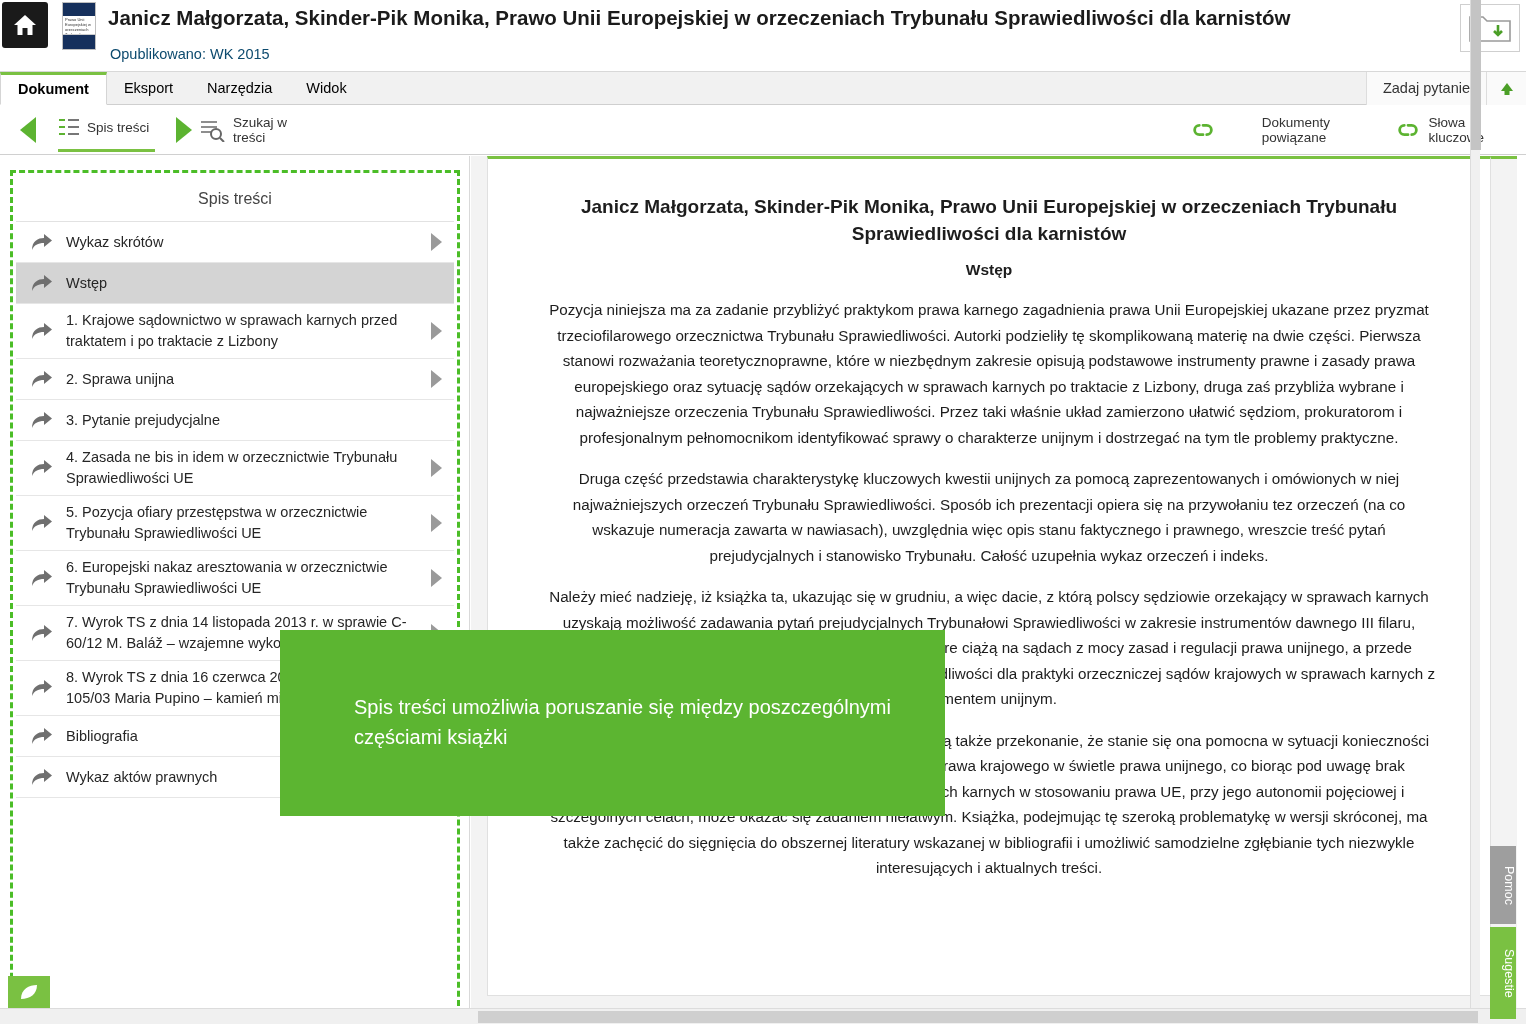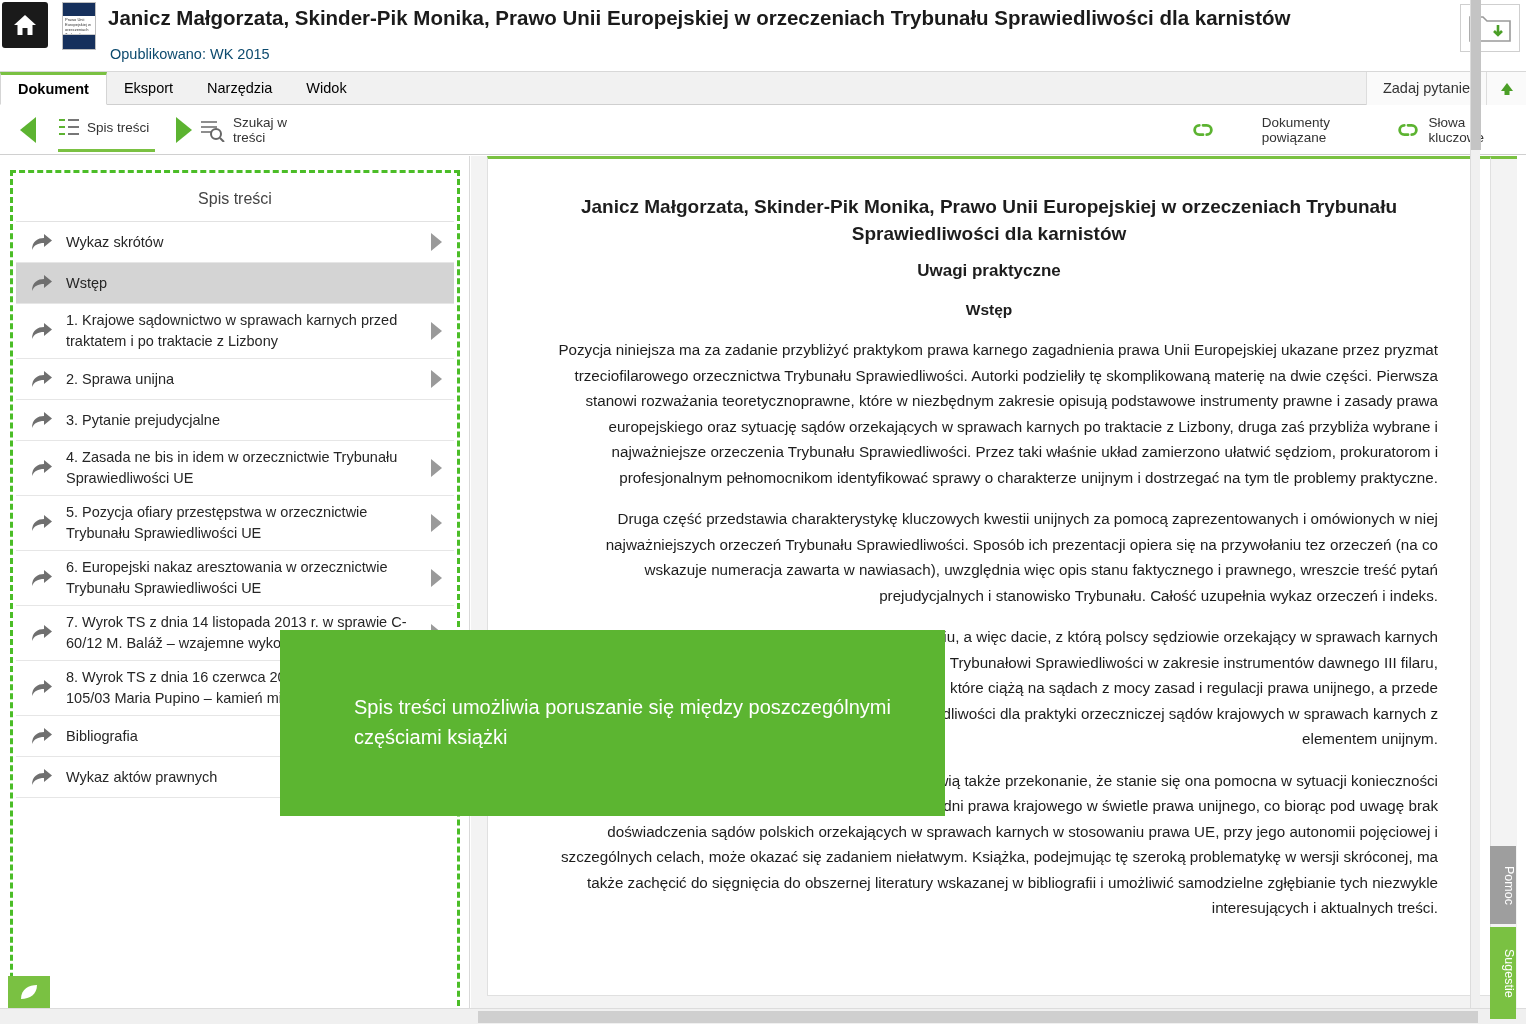--- a/index.html
+++ b/index.html
@@ -326,21 +326,21 @@
     font-size: 15.5px;
     font-weight: bold;
     text-align: center;
     color: #1d1d1d;
     margin: 0 0 18px 0;
   }
   .doc-p {
     font-size: 15.2px;
     line-height: 25.5px;
     color: #1d1d1d;
-    text-align: right;
+    text-align: center;
     margin: 0 0 16px 0;
   }
 
   
   .callout {
     position: absolute;
     left: 280px; top: 474px;
     width: 665px;
     height: 186px;
     background: #5cb531;
@@ -609,21 +609,20 @@
         <svg width="22" height="20" viewBox="0 0 22 20" aria-hidden="true">
           <path d="M3 17 C3 7 11 3 19 3 C19 12 12 17 3 17 Z" fill="#ffffff"></path>
         </svg>
       </div>
     </div>
 
     <div class="docpane">
       <div class="doc-sep"></div>
       <div class="doc-sheet">
         <div class="doc-h1">Janicz Małgorzata, Skinder-Pik Monika, Prawo Unii Europejskiej w orzeczeniach Trybunału Sprawiedliwości dla karnistów</div>
-        <div class="doc-h2">Uwagi praktyczne</div>
         <div class="doc-h3">Wstęp</div>
         <div id="doc-paras">
             <p class="doc-p">Pozycja niniejsza ma za zadanie przybliżyć praktykom prawa karnego zagadnienia prawa Unii Europejskiej ukazane przez pryzmat trzeciofilarowego orzecznictwa Trybunału Sprawiedliwości. Autorki podzieliły tę skomplikowaną materię na dwie części. Pierwsza stanowi rozważania teoretycznoprawne, które w niezbędnym zakresie opisują podstawowe instrumenty prawne i zasady prawa europejskiego oraz sytuację sądów orzekających w sprawach karnych po traktacie z Lizbony, druga zaś przybliża wybrane i najważniejsze orzeczenia Trybunału Sprawiedliwości. Przez taki właśnie układ zamierzono ułatwić sędziom, prokuratorom i profesjonalnym pełnomocnikom identyfikować sprawy o charakterze unijnym i dostrzegać na tym tle problemy praktyczne.</p>
             <p class="doc-p">Druga część przedstawia charakterystykę kluczowych kwestii unijnych za pomocą zaprezentowanych i omówionych w niej najważniejszych orzeczeń Trybunału Sprawiedliwości. Sposób ich prezentacji opiera się na przywołaniu tez orzeczeń (na co wskazuje numeracja zawarta w nawiasach), uwzględnia więc opis stanu faktycznego i prawnego, wreszcie treść pytań prejudycjalnych i stanowisko Trybunału. Całość uzupełnia wykaz orzeczeń i indeks.</p>
             <p class="doc-p">Należy mieć nadzieję, iż książka ta, ukazując się w grudniu, a więc dacie, z którą polscy sędziowie orzekający w sprawach karnych uzyskają możliwość zadawania pytań prejudycjalnych Trybunałowi Sprawiedliwości w zakresie instrumentów dawnego III filaru, przyczyni się do zwiększenia wiedzy o obowiązkach, które ciążą na sądach z mocy zasad i regulacji prawa unijnego, a przede wszystkim uświadomi rolę orzecznictwa Trybunału Sprawiedliwości dla praktyki orzeczniczej sądów krajowych w sprawach karnych z elementem unijnym.</p>
             <p class="doc-p">Oddając niniejszą pozycję do rąk Czytelników, autorki żywią także przekonanie, że stanie się ona pomocna w sytuacji konieczności zastosowania w rozpoznawanych sprawach wykładni prawa krajowego w świetle prawa unijnego, co biorąc pod uwagę brak doświadczenia sądów polskich orzekających w sprawach karnych w stosowaniu prawa UE, przy jego autonomii pojęciowej i szczególnych celach, może okazać się zadaniem niełatwym. Książka, podejmując tę szeroką problematykę w wersji skróconej, ma także zachęcić do sięgnięcia do obszernej literatury wskazanej w bibliografii i umożliwić samodzielne zgłębianie tych niezwykle interesujących i aktualnych treści.</p>
           </div>
       </div>
     </div>
 

